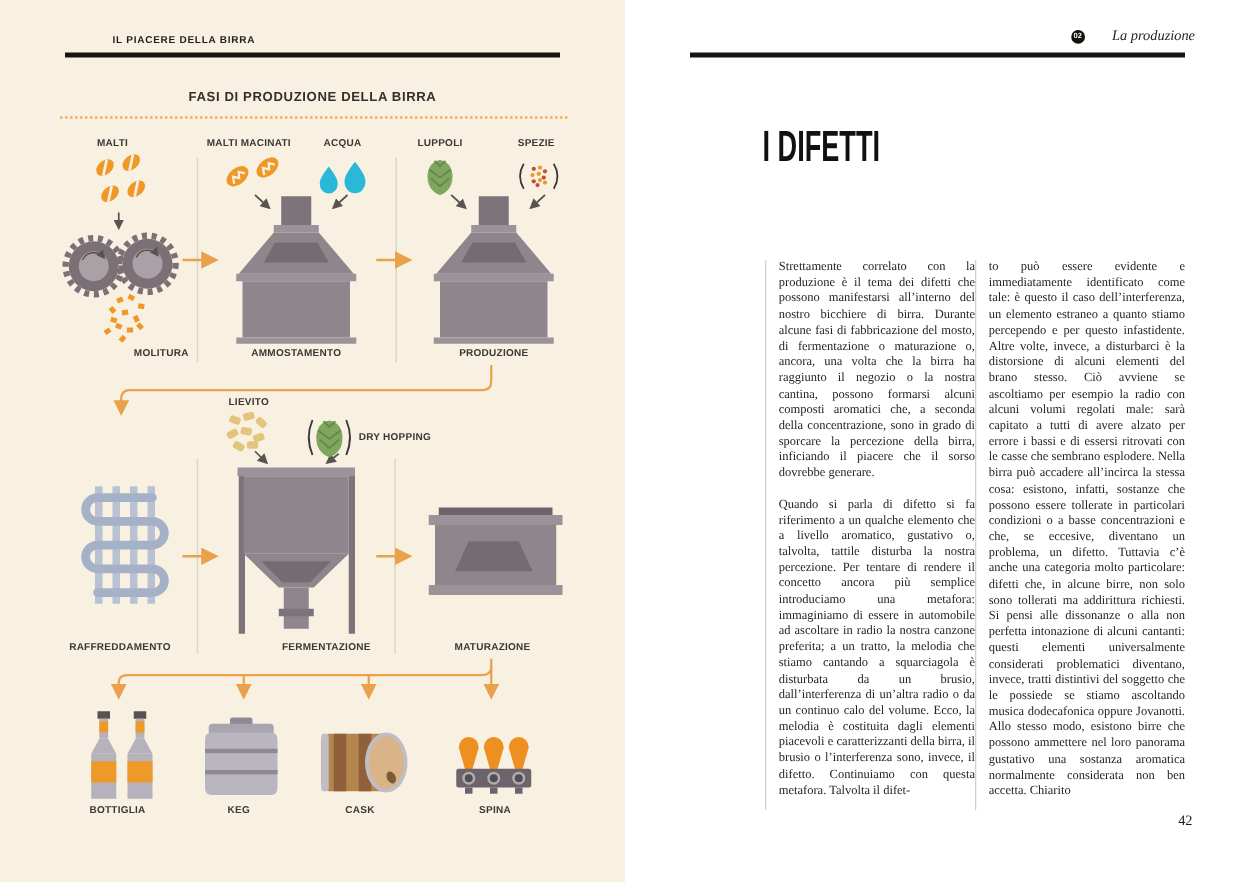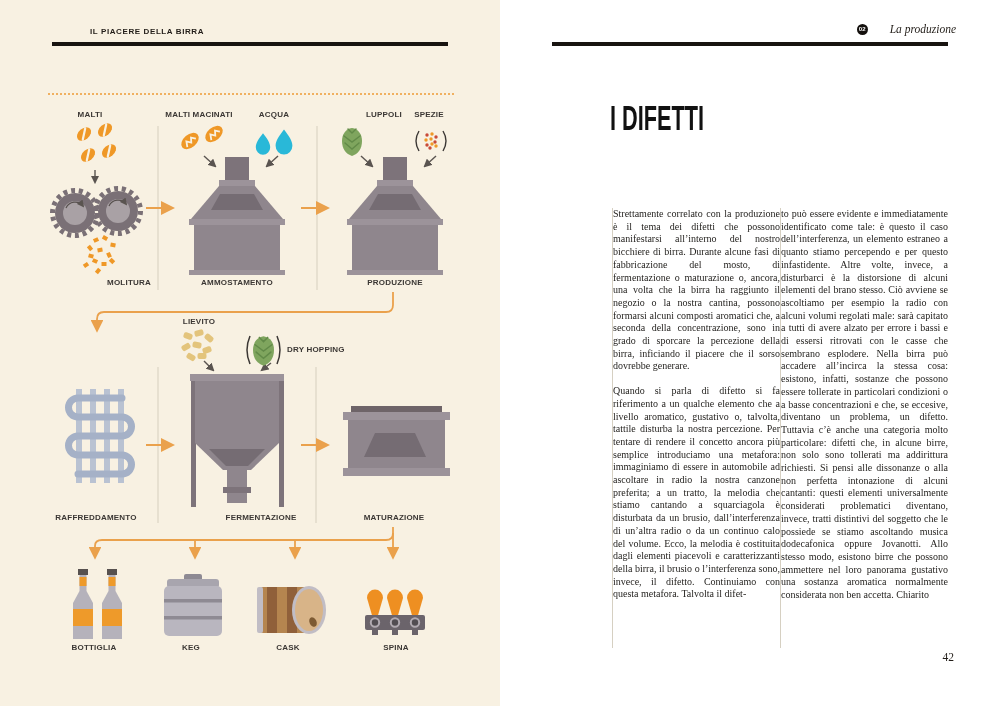--- a/index.html
+++ b/index.html
@@ -18,34 +18,35 @@
   .lbl{position:absolute;font-size:8px;font-weight:bold;letter-spacing:.2px;color:#3b3734;white-space:nowrap;transform:translateX(-50%);}
   .lbl-left{transform:none;}
   .diagram-svg{position:absolute;left:0;top:0;}
 
   
   .chap-head{position:absolute;top:23px;right:44px;display:flex;align-items:center;gap:22px;}
   .badge{width:11px;height:11px;border-radius:50%;background:#14100d;color:#fff;font-size:6px;font-weight:bold;display:flex;align-items:center;justify-content:center;font-family:"Liberation Sans",sans-serif;}
   .chap-label{font-family:"Liberation Serif",serif;font-style:italic;font-size:11.5px;color:#221d18;}
   .doc-title{position:absolute;left:110px;top:100px;font-size:35px;font-weight:bold;color:#111;letter-spacing:0;transform:scaleX(.62);transform-origin:left top;white-space:nowrap;line-height:1;}
   .textblock{position:absolute;left:112px;top:208px;display:flex;height:440px;overflow:hidden;}
-  .col{width:168px;border-left:1px solid #d6d0c2;padding-left:0;box-sizing:border-box;}
+  .col{width:168px;border-left:1px solid #d6d0c2;padding-left:10px;box-sizing:border-box;}
   .bodytext{font-family:"Liberation Serif",serif;font-size:10px;line-height:12.7px;text-align:justify;color:#262421;}
   .bodytext p{margin:0 0 12px 0;}
   .bodytext p:last-child{margin-bottom:0;}
   .pagenum{position:absolute;top:651px;right:46px;font-family:"Liberation Serif",serif;font-size:11.5px;color:#221d18;}
 </style>
 </head>
 <body>
 
 <div class="page page-left">
 
   <div class="runhead" style="left:66px;top:27px;">IL PIACERE DELLA BIRRA</div>
   <div class="rule" style="left:52px;width:396px;top:42px;"></div>
 
+  <div class="info-title" style="top:72px;">FASI DI PRODUZIONE DELLA BIRRA</div>
   <div class="dotline" style="top:93px;"></div>
 
   <svg class="diagram-svg" width="500" height="706" viewBox="0 0 500 706">
     <defs>
       <marker id="ao" markerWidth="7" markerHeight="7" refX="5.5" refY="3.5" orient="auto">
           <path d="M0,0L7,3.5L0,7Z" fill="#eaa14c"></path>
         </marker>
       <marker id="ad" markerWidth="6" markerHeight="6" refX="4.5" refY="3" orient="auto">
           <path d="M0,0L6,3L0,6Z" fill="#5a5450"></path>
         </marker>
@@ -267,21 +268,21 @@
       <circle cx="415" cy="622.5" r="4.2" fill="#524d52" stroke="#b1aab1" stroke-width="2"></circle>
       <rect x="372" y="630" width="6" height="5" fill="#6b646b"></rect>
       <rect x="392" y="630" width="6" height="5" fill="#6b646b"></rect>
       <rect x="412" y="630" width="6" height="5" fill="#6b646b"></rect>
     </g>
   </svg>
 
   <div class="lbl" style="left:90px;top:110px;">MALTI</div>
   <div class="lbl" style="left:199px;top:110px;">MALTI MACINATI</div>
   <div class="lbl" style="left:274px;top:110px;">ACQUA</div>
-  <div class="lbl" style="left:352px;top:110px;margin-left:32px;">LUPPOLI</div>
+  <div class="lbl" style="left:352px;top:110px;">LUPPOLI</div>
   <div class="lbl" style="left:429px;top:110px;">SPEZIE</div>
 
   <div class="lbl" style="left:105px;top:278px;padding-left:48px;">MOLITURA</div>
   <div class="lbl" style="left:237px;top:278px;">AMMOSTAMENTO</div>
   <div class="lbl" style="left:395px;top:278px;">PRODUZIONE</div>
 
   <div class="lbl" style="left:199px;top:317px;">LIEVITO</div>
   <div class="lbl lbl-left" style="left:287px;top:345px;">DRY HOPPING</div>
 
   <div class="lbl" style="left:96px;top:513px;">RAFFREDDAMENTO</div>

